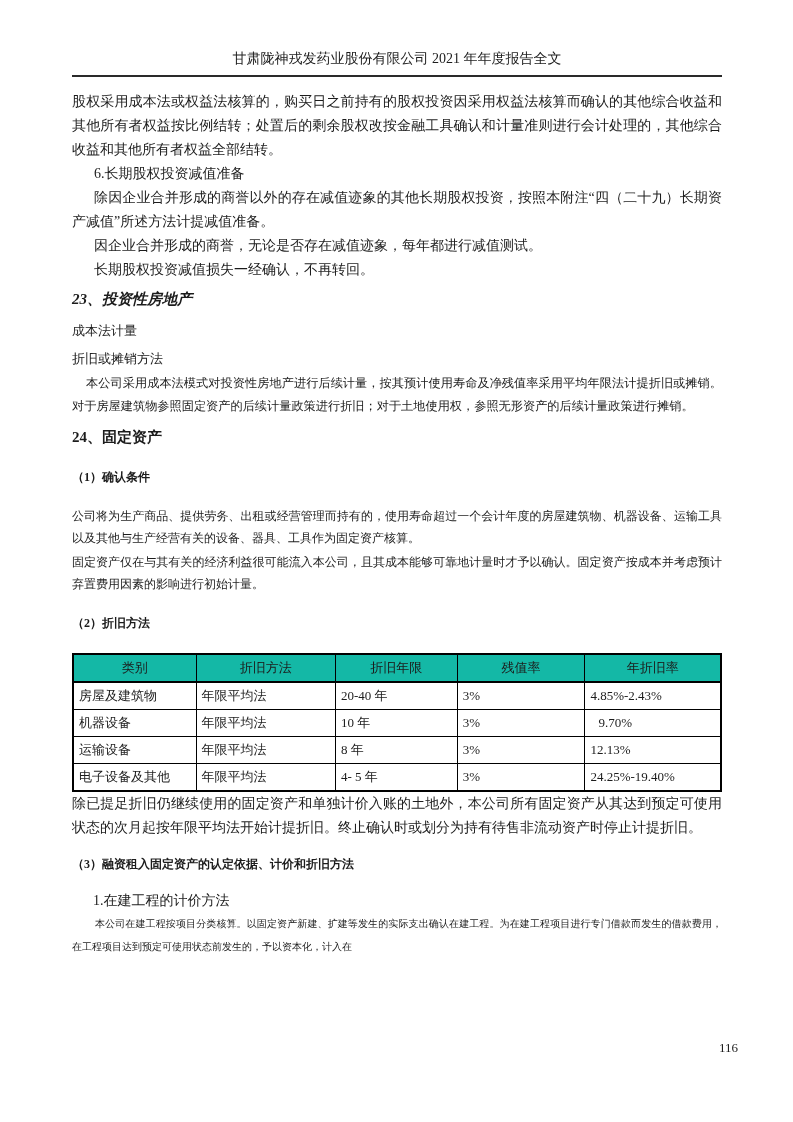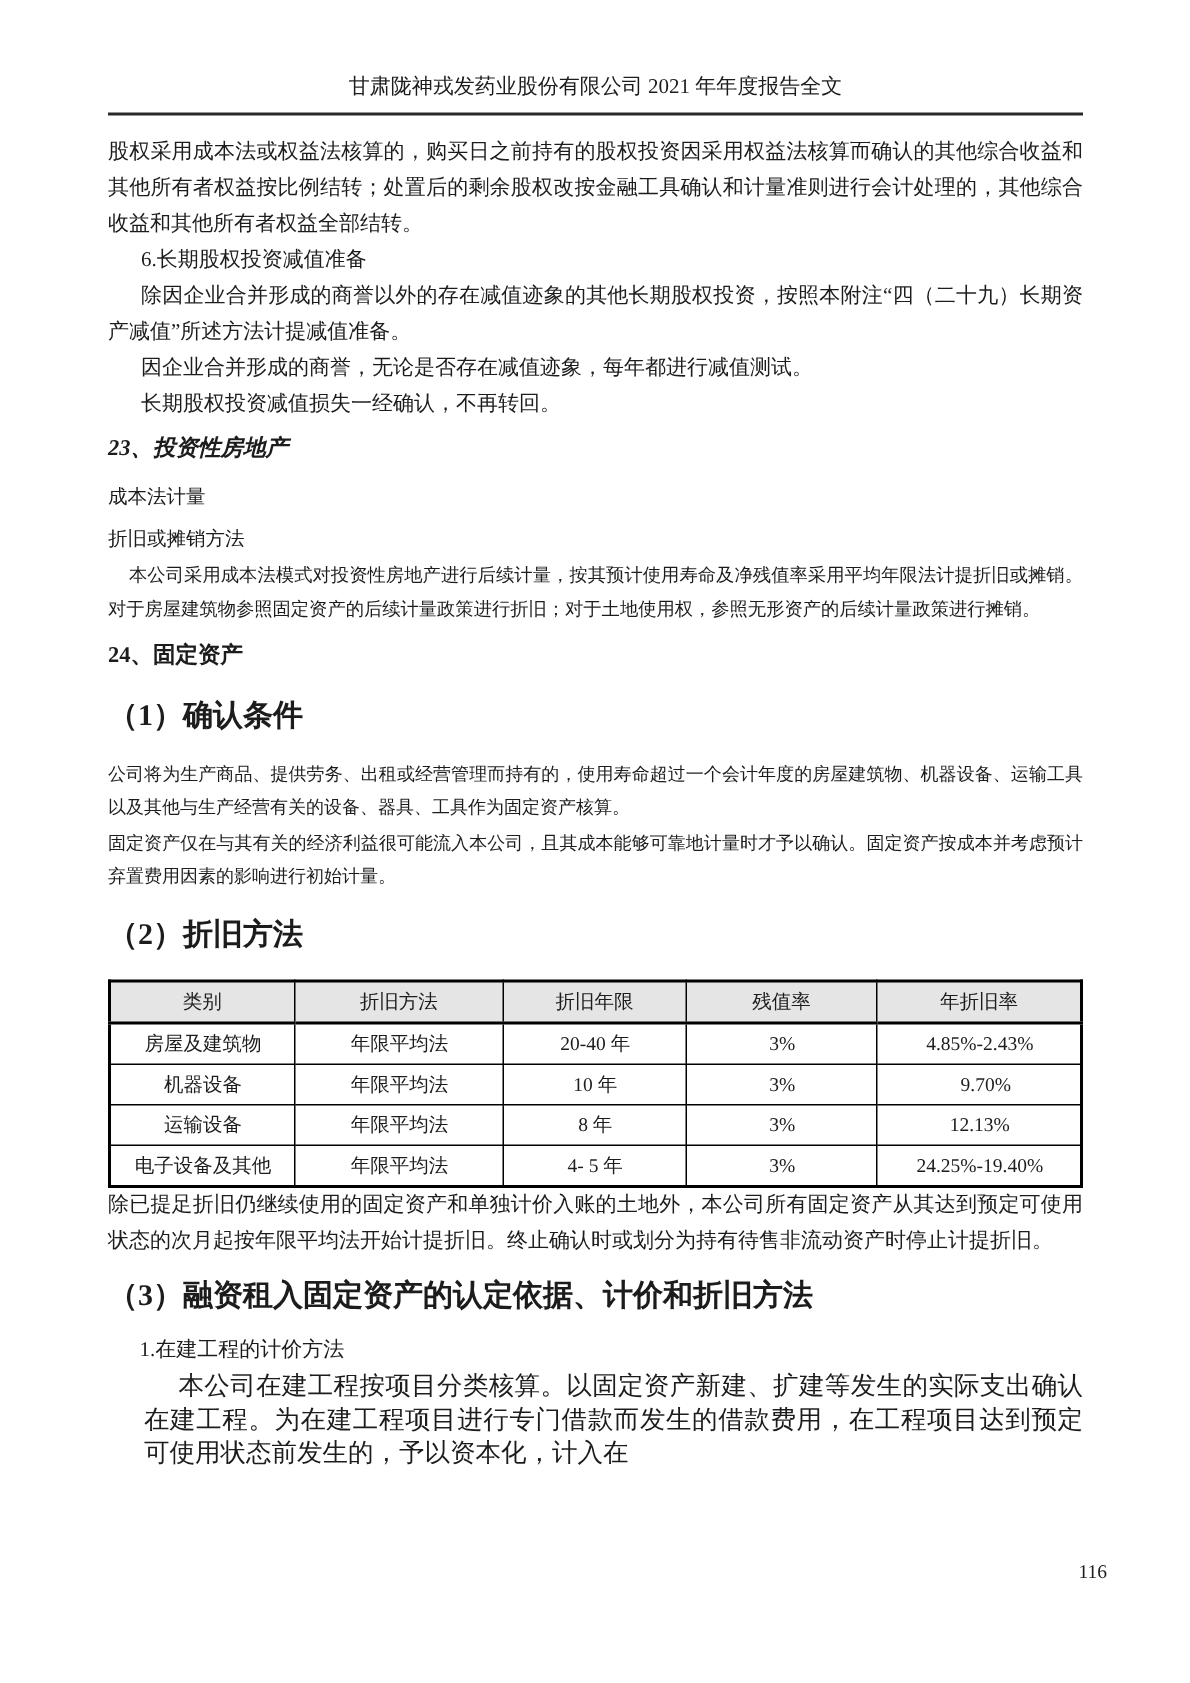--- a/index.html
+++ b/index.html
@@ -34,21 +34,21 @@
   .h-num {
     font-size: 15px;
     font-weight: bold;
     line-height: 26px;
   }
   .h23 { margin-top: 4px; font-style: italic; }
   .h24 { margin-top: 6px; }
   .h25 { margin-top: 17px; }
 
   .h-sub {
-    font-size: 20px;
+    font-size: 12px;
     font-weight: bold;
     line-height: 25px;
   }
   .hsub1 { margin-top: 15px; }
   .hsub2 { margin-top: 16px; }
   .hsub3 { margin-top: 13px; }
 
   .label13 { font-size: 13px; line-height: 20px; }
   .lab1 { margin-top: 12px; }
   .lab2 { margin-top: 9px; }
@@ -67,41 +67,41 @@
 
   table.dep-table {
     width: 100%;
     border-collapse: collapse;
     border: 2px solid #000;
     margin-top: 17px;
     font-size: 13px;
     table-layout: fixed;
   }
   .dep-table th {
-    background: #e5e5e5;
+    background: #14b8a6;
     border: 1px solid #000;
     border-bottom: 2px solid #000;
     font-weight: normal;
     text-align: center;
     height: 28px;
     padding: 4px 4px;
   }
   .dep-table td {
     border: 1px solid #000;
-    text-align: center;
+    text-align: left;
     height: 26px;
     padding: 4px 4px 4px 5px;
     vertical-align: middle;
   }
   .dep-table td.cell-indent { padding-left: 13px; }
 
   .after-table { font-size: 14px; line-height: 23.5px; text-align: justify; margin-top: 0; }
 
   .sec25-item { font-size: 14px; line-height: 23px; margin-top: 12px; text-indent: 21px; }
-  .sec25-para { font-size: 17px; line-height: 22.5px; text-align: justify; margin-top: 1px; text-indent: 23px; margin-left: 24px; }
+  .sec25-para { font-size: 10px; line-height: 22.5px; text-align: justify; margin-top: 1px; text-indent: 23px; }
 
   .page-number {
     position: absolute;
     top: 1038px;
     right: 55px;
     font-size: 13px;
     line-height: 20px;
   }
 </style>
 </head>

